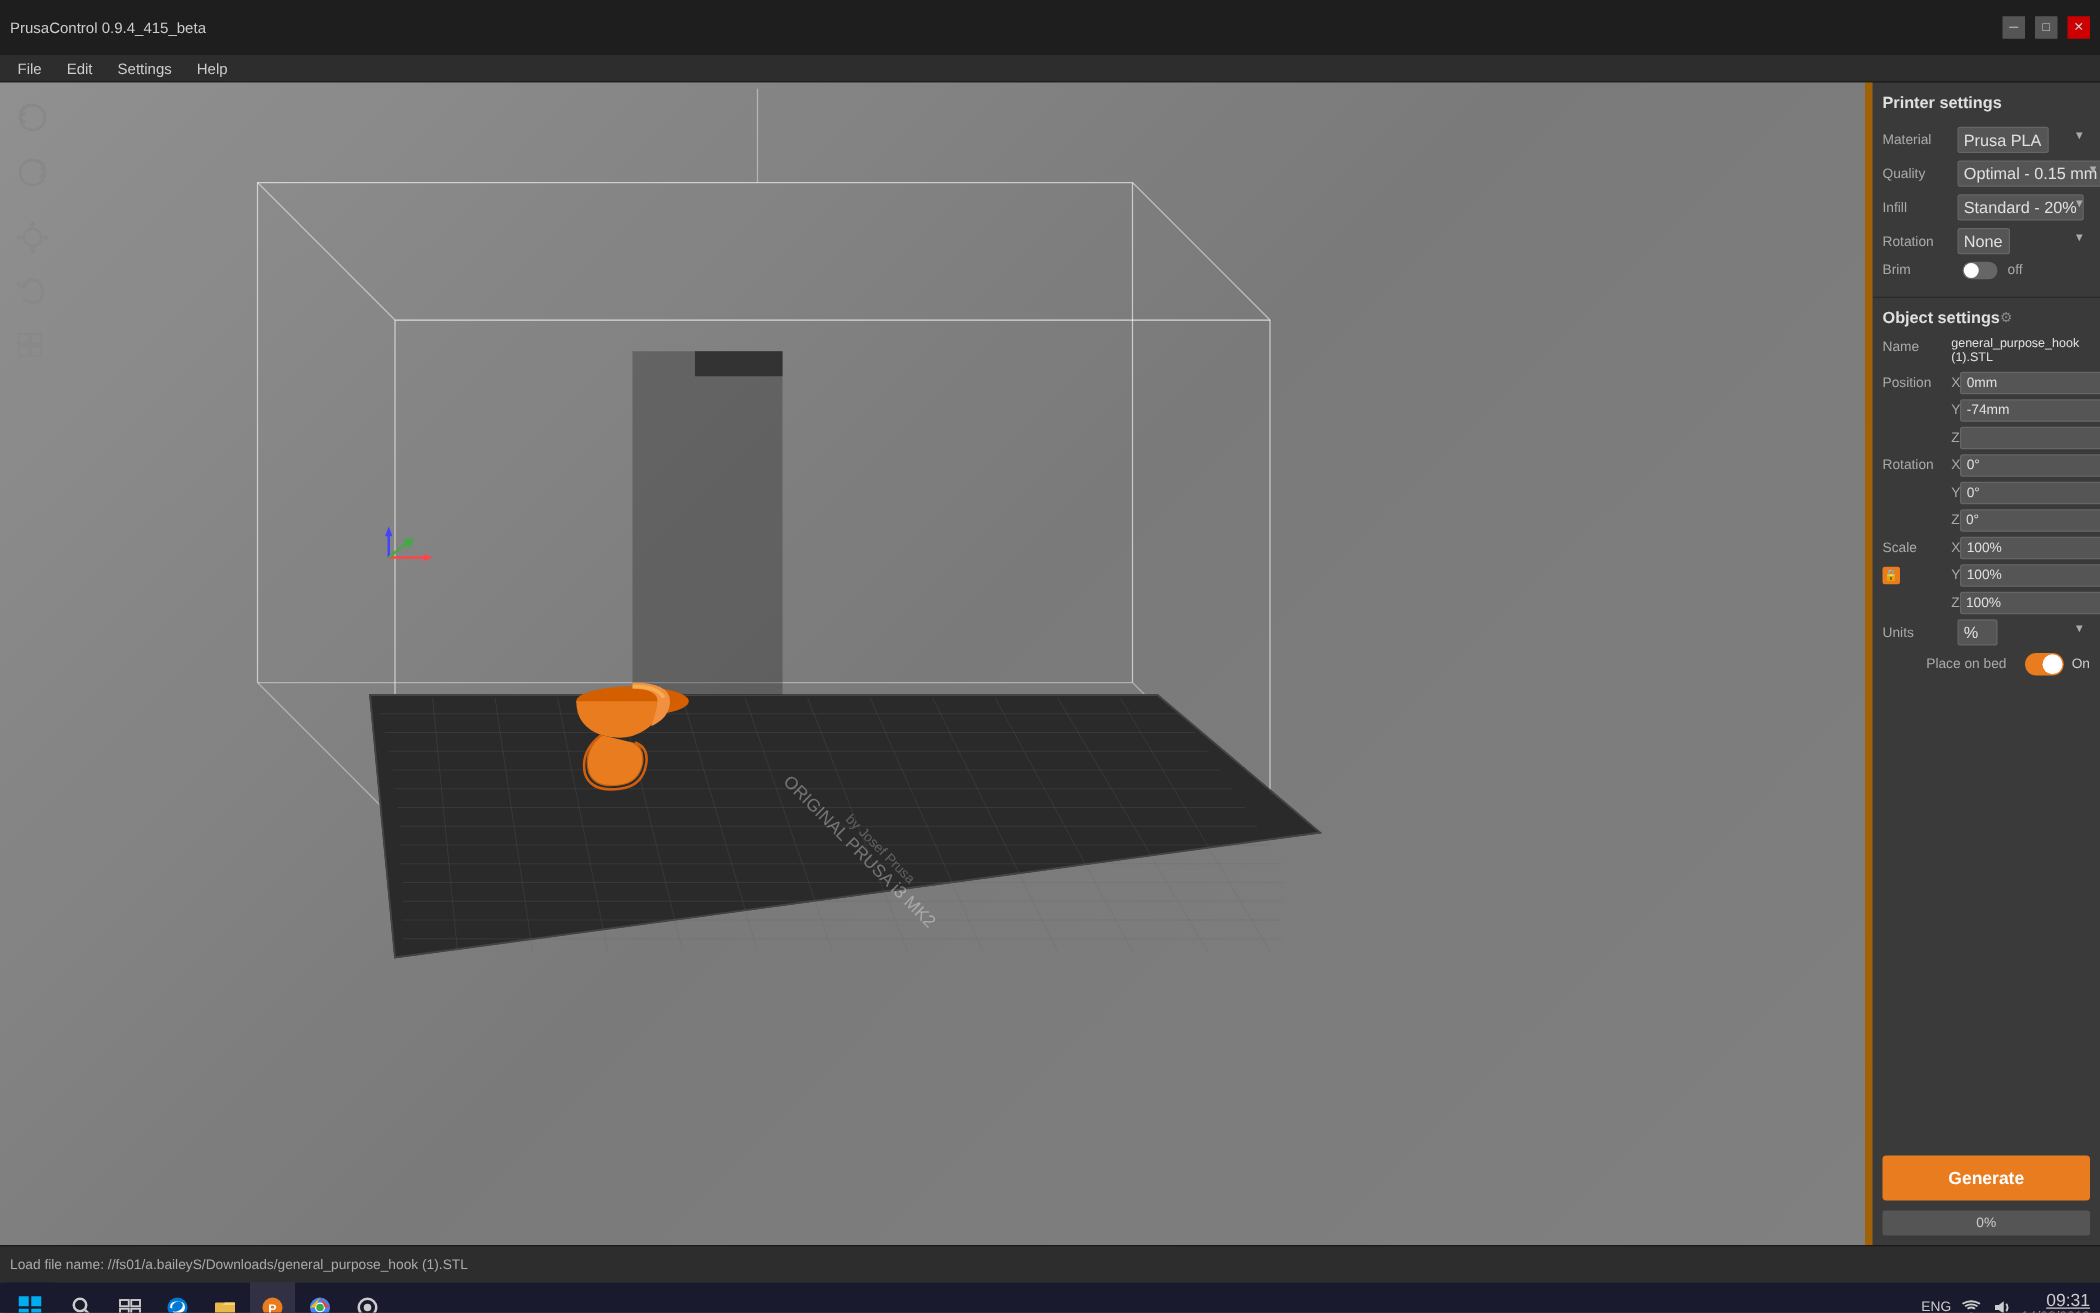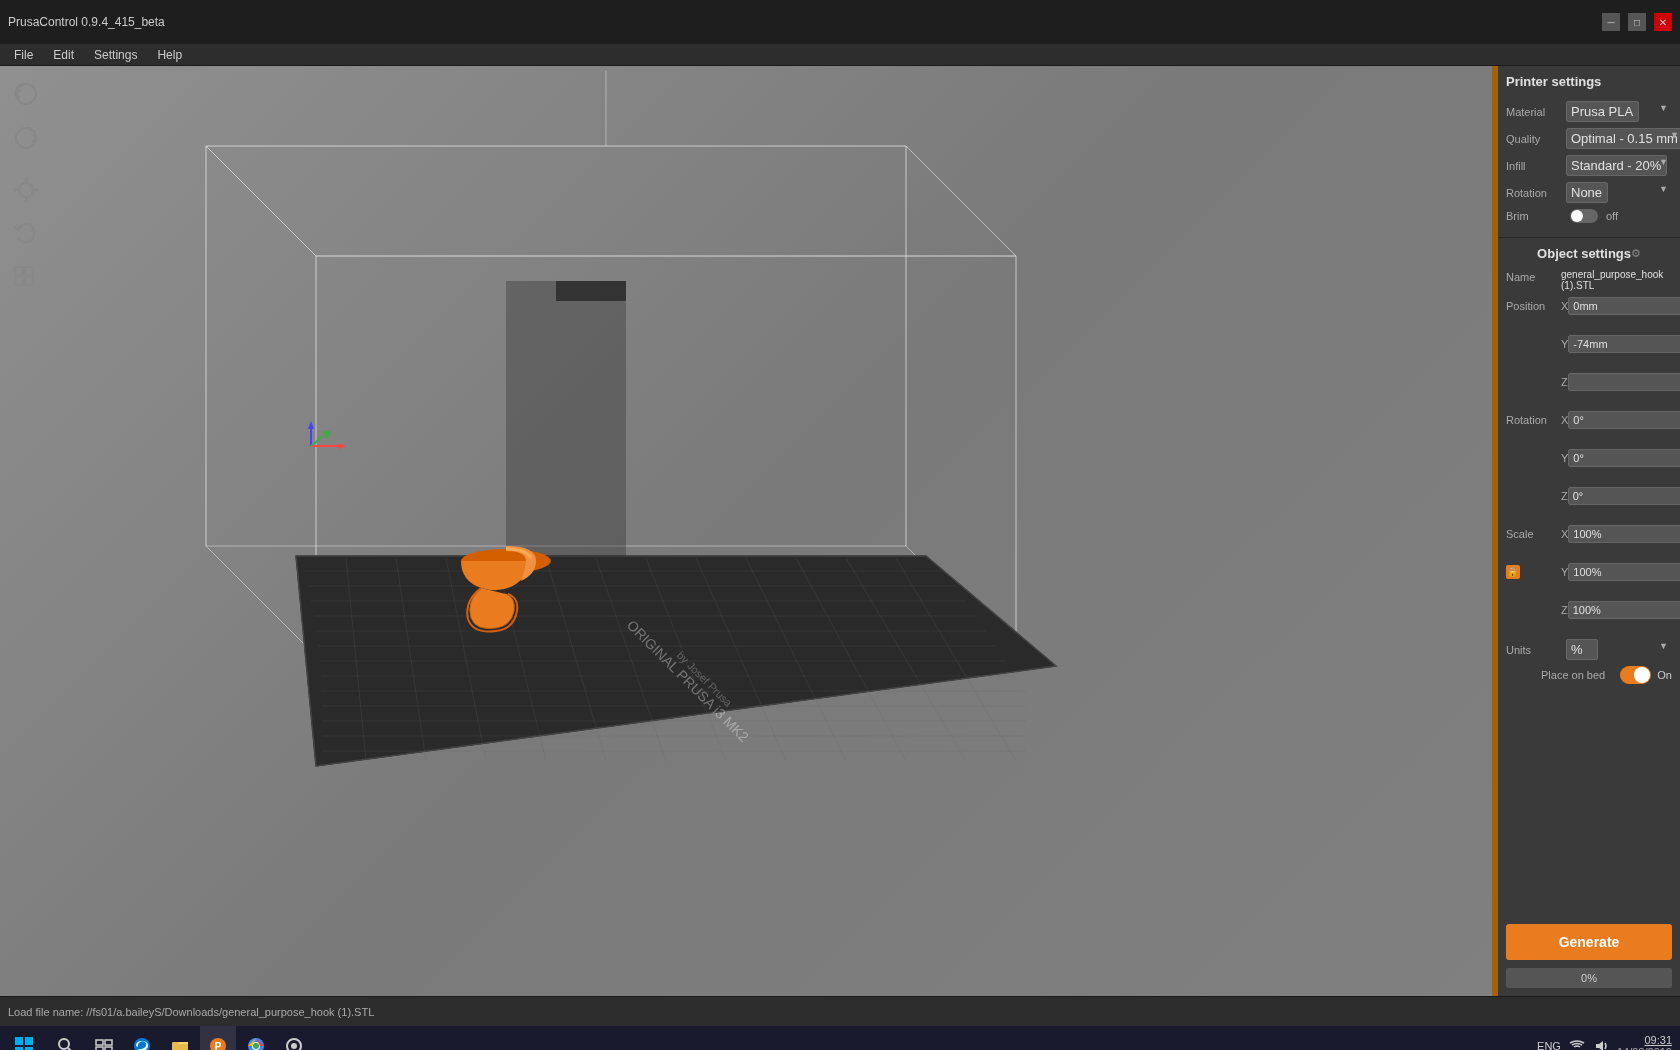--- a/index.html
+++ b/index.html
@@ -70,24 +70,24 @@
     .field-select {
       flex: 1; background: #555; border: 1px solid #666; color: #e0e0e0;
       font-size: 13px; padding: 2px 4px; border-radius: 2px; appearance: none;
       cursor: pointer;
     }
     .select-wrapper { flex: 1; position: relative; }
     .select-wrapper::after { content: '▼'; position: absolute; right: 4px; top: 2px; font-size: 9px; color: #aaa; pointer-events: none; }
 
     
     .obj-section { padding: 8px; }
-    .obj-title-row { display: flex; align-items: center; justify-content: center; margin-bottom: 8px; }
+    .obj-title-row { display: flex; align-items: center; justify-content: flex-start; margin-bottom: 8px; }
     .obj-title { font-size: 13px; font-weight: bold; color: #e0e0e0; }
 
-    .xyz-row { display: flex; align-items: center; margin-bottom: 20px; }
+    .xyz-row { display: flex; align-items: center; margin-bottom: 4px; }
     .xyz-label { color: #aaa; font-size: 11px; width: 55px; flex-shrink: 0; }
     .axis-label { color: #aaa; font-size: 11px; width: 14px; }
     .input-with-arrows { display: flex; flex: 1; position: relative; }
     .input-with-arrows input {
       flex: 1; background: #555; border: 1px solid #666; color: #e0e0e0;
       font-size: 11px; padding: 2px 20px 2px 4px; border-radius: 2px; outline: none;
     }
 
     
     .scale-lock { width: 14px; height: 14px; background: #e87c1e; border-radius: 2px; display: flex; align-items: center; justify-content: center; font-size: 9px; margin-right: 4px; }
@@ -527,17 +527,17 @@
       <path d="M8,12 L8,14"></path>
       <path d="M5,9 Q8,7 11,9"></path>
       <path d="M3,7 Q8,4 13,7"></path>
       <path d="M1,5 Q8,1 15,5"></path>
     </svg>
     <svg width="16" height="16" fill="none" stroke="#ccc" stroke-width="1.5">
       <path d="M3,6 L3,10 L6,10 L10,13 L10,3 L6,6 Z" fill="#ccc" stroke="none"></path>
       <path d="M12,5 Q14,8 12,11"></path>
     </svg>
     <div style="text-align:right;">
-      <div style="font-size:11px; color:#ccc;text-decoration:underline;">09:31</div>
+      <div style="font-size:14px; color:#ccc;text-decoration:underline;">09:31</div>
       <div style="font-size:11px; color:#aaa;">14/08/2019</div>
     </div>
   </div>
 </div>
 
 </body></html>

